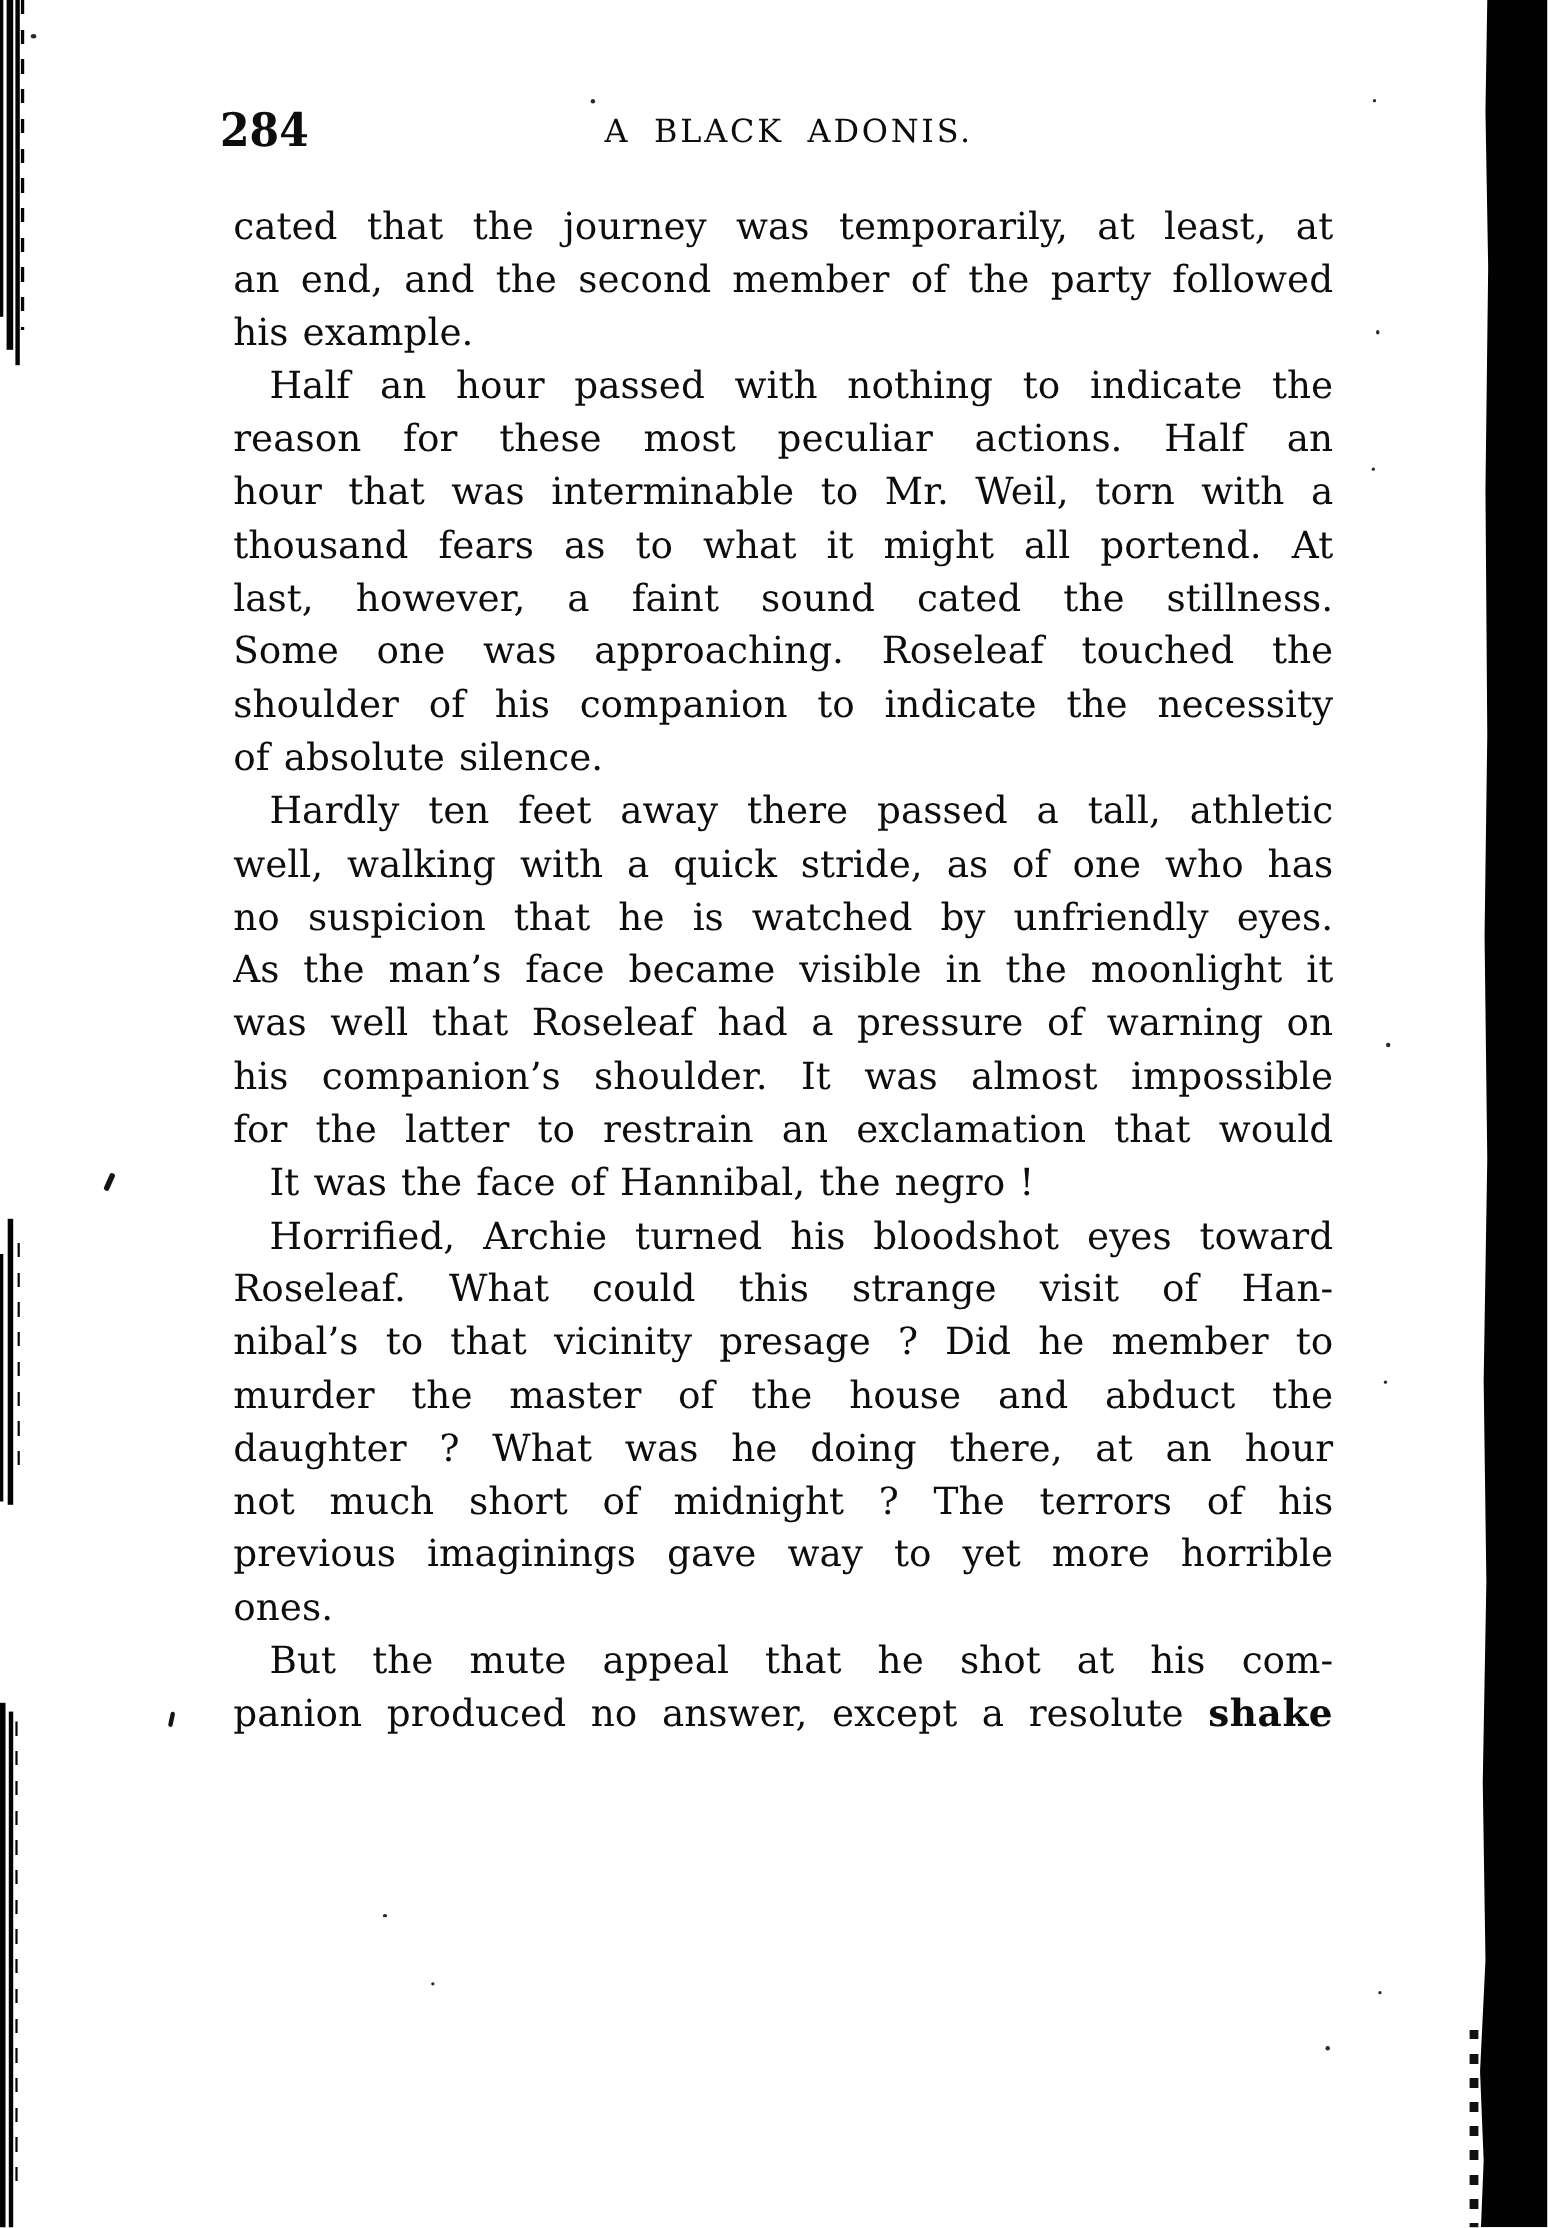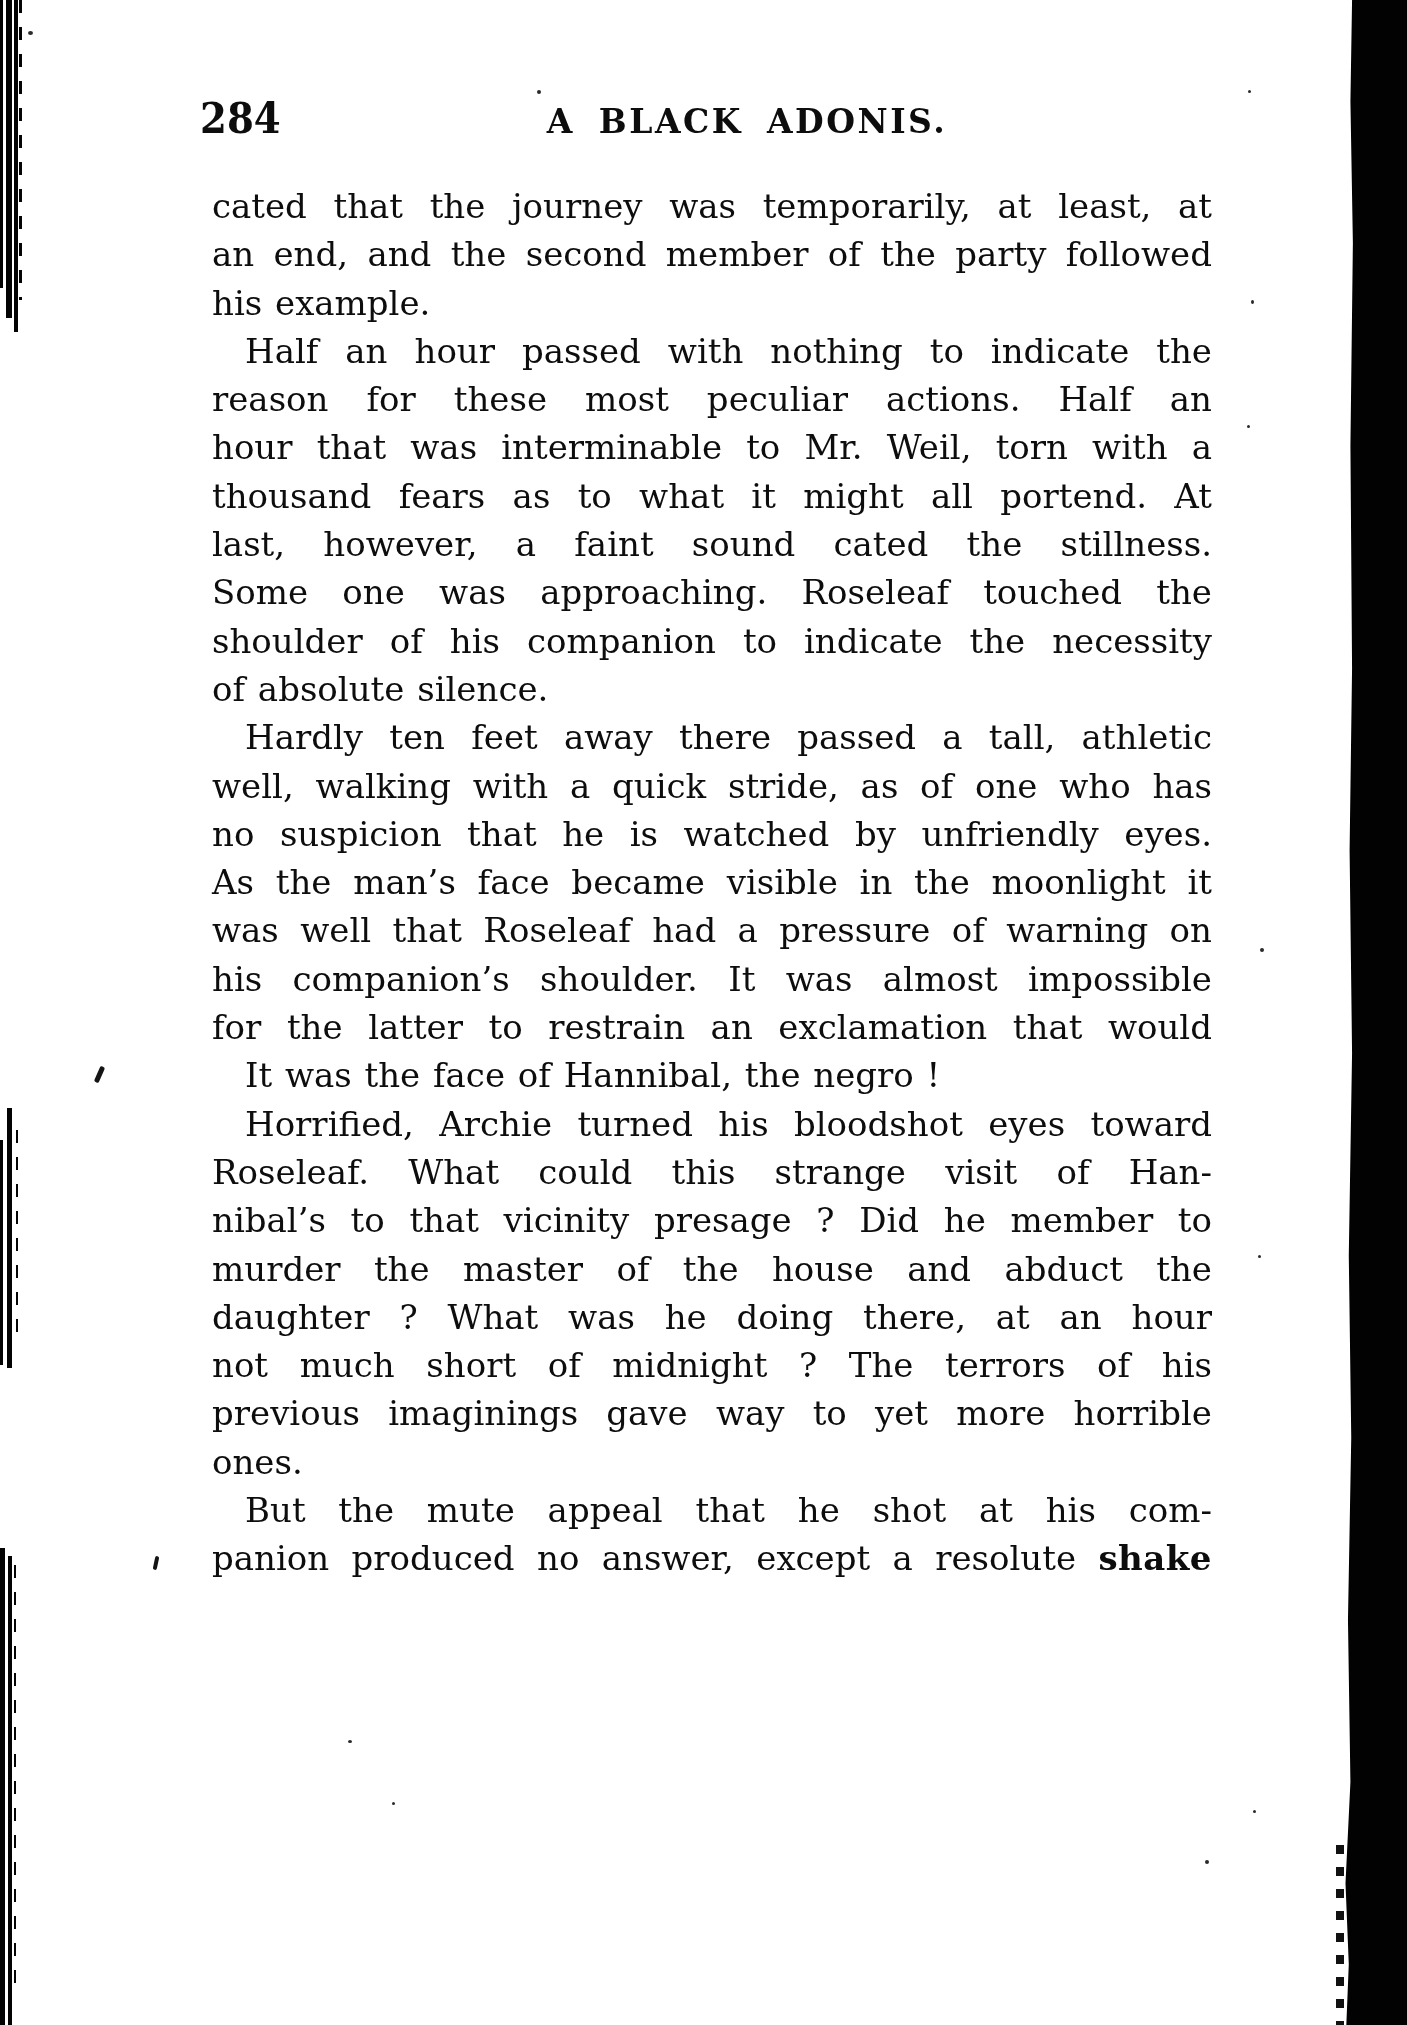--- a/index.html
+++ b/index.html
@@ -15,24 +15,23 @@
 
   
   .page-number {
     position:absolute; left:200px; top:94px;
     font-size:42px; font-weight:bold; letter-spacing:0px;
     transform:scaleX(.92); transform-origin:left top;
   }
   .running-title {
     position:absolute; left:717px; top:102px;
     transform:translateX(-50%);
-    font-size:33px; font-weight:bold;
+    font-size:29px; font-weight:normal;
     letter-spacing:2.5px; word-spacing:10px;
     white-space:nowrap;
-    margin-left:30px;
   }
 
   
   .text-column {
     position:absolute; left:212px; top:182px; width:1000px;
   }
   .line {
     font-size:34px;
     line-height:48.3px;
     text-align:justify;

